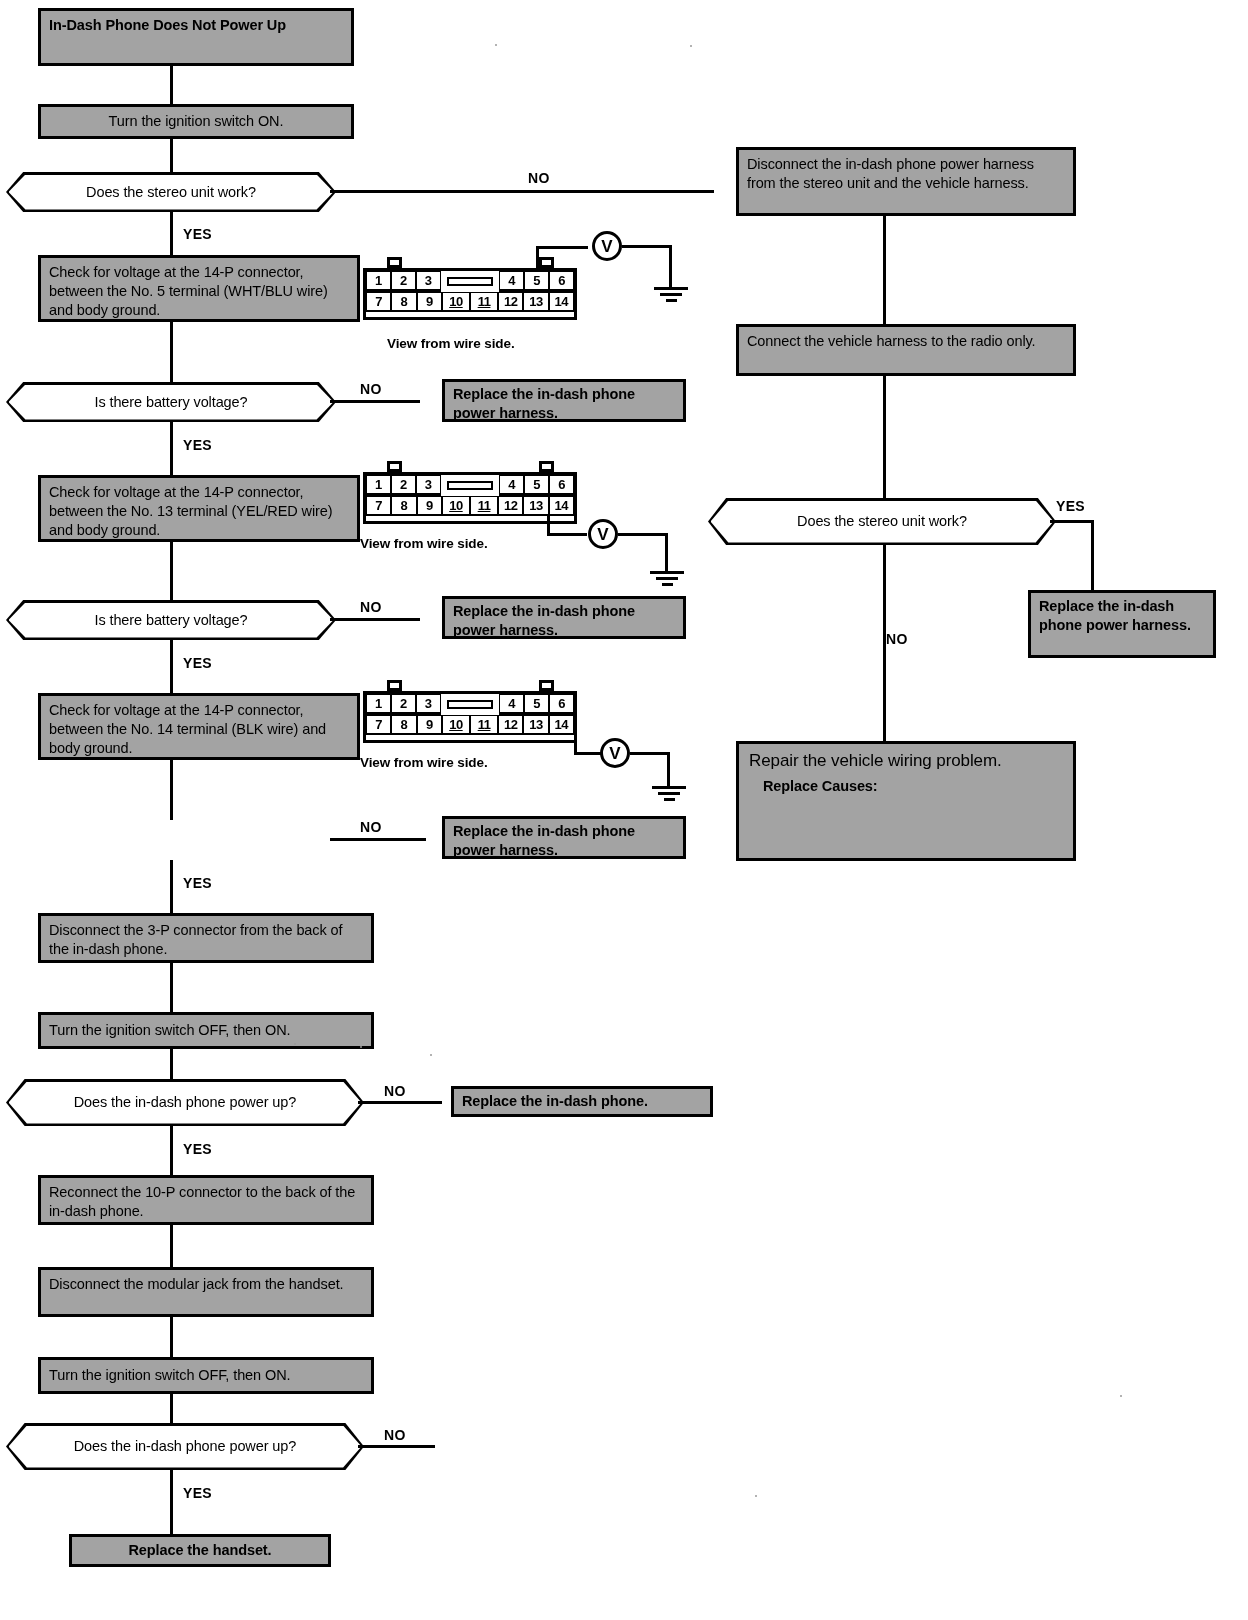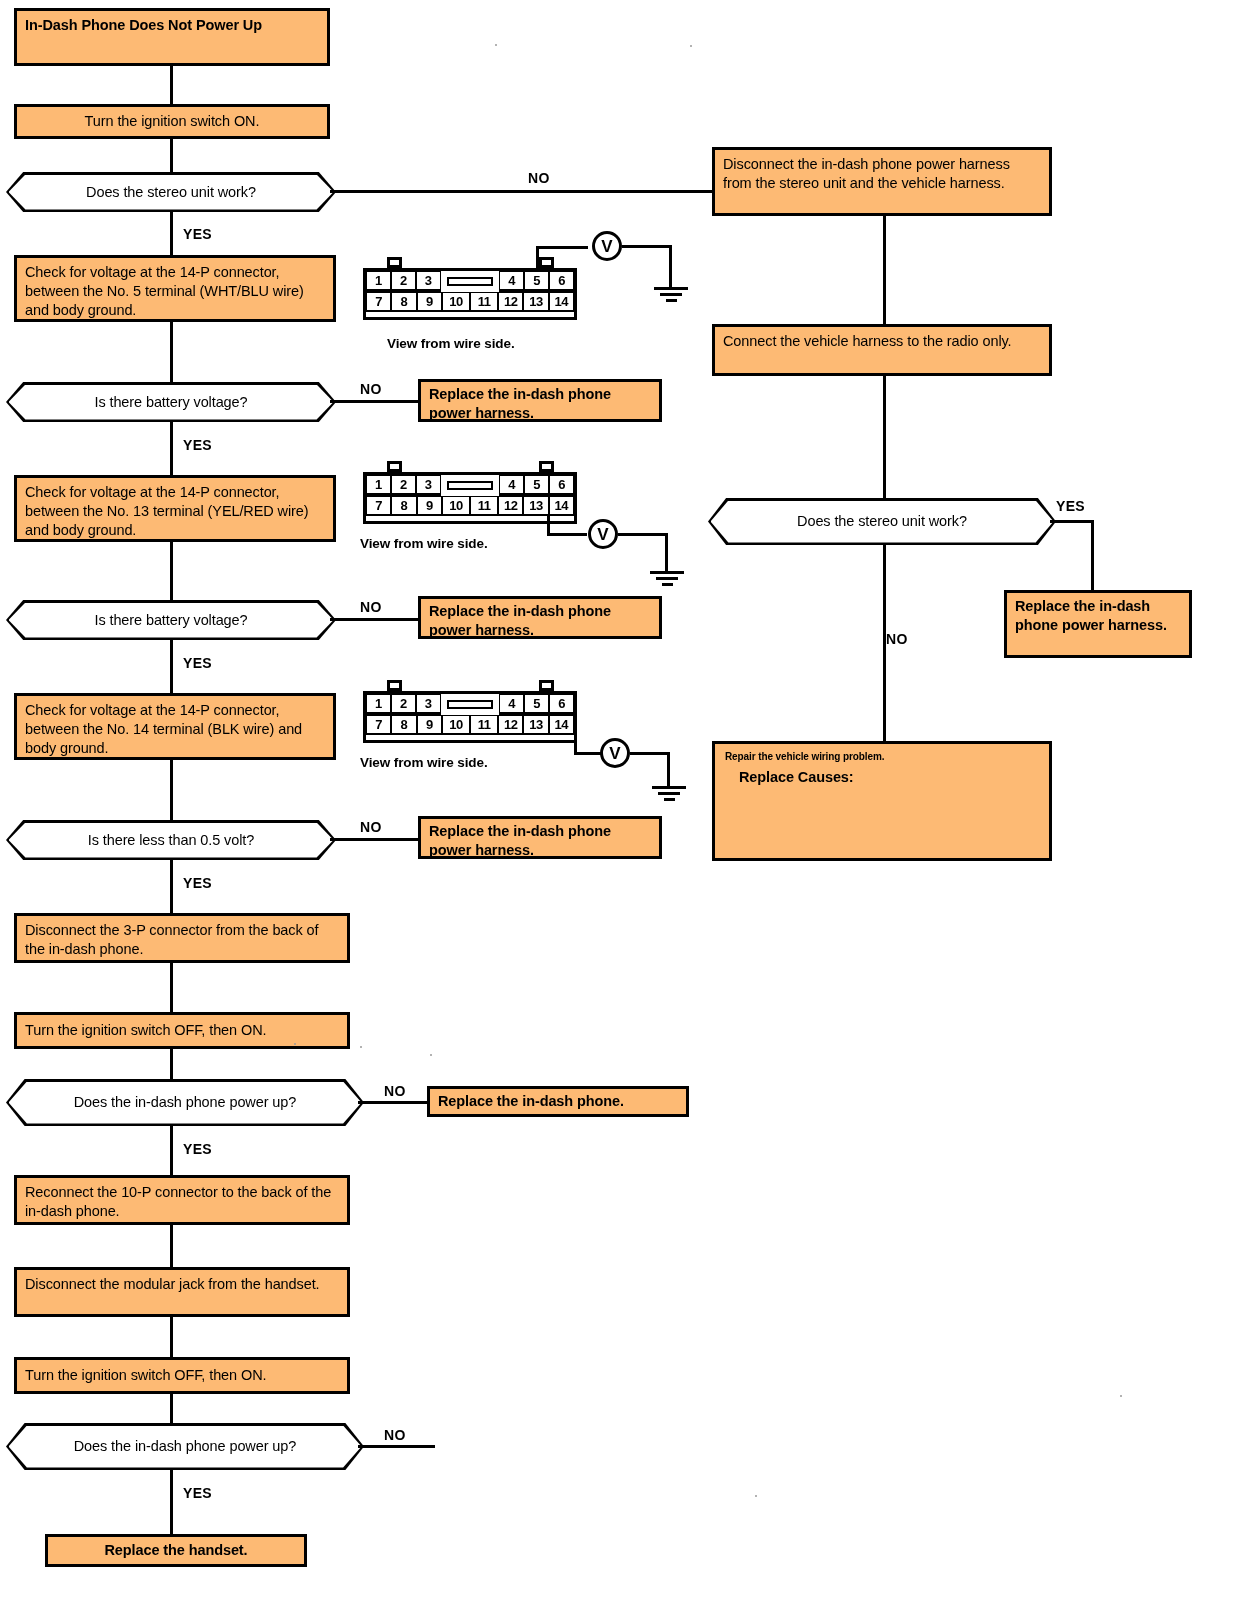--- a/index.html
+++ b/index.html
@@ -9,27 +9,28 @@
     font-family:"Liberation Sans", sans-serif;
     color:#000;
     -webkit-font-smoothing:none;
   }
   #canvas { position:absolute; inset:0; }
 
   
   .box {
     position:absolute;
     border:2.5px solid #000;
-    background:#fdba74;
+    background:#a3a3a3;
     display:flex;
     align-items:center;
     padding:4px 8px;
     font-size:14.5px;
     line-height:1.32;
     letter-spacing:-0.1px;
+    margin-left:24px;
   }
   .box.center { justify-content:center; text-align:center; }
   .box.bold { font-weight:bold; }
   .box.thick { border-width:3px; }
   .box .txt { display:block; width:100%; }
 
   
   .hex {
     position:absolute;
     display:flex; align-items:center; justify-content:center;
@@ -57,21 +58,21 @@
 
   
   .blabel {
     position:absolute;
     font-size:14px; font-weight:bold; letter-spacing:0.3px;
     white-space:nowrap;
   }
 
   
   .repair { display:block; width:100%; }
-  .repair .hdr { font-weight:bold; font-size:10px; }
+  .repair .hdr { font-weight:normal; font-size:17px; }
   .repair .sub { font-weight:bold; font-size:14.5px; margin-top:5px; margin-left:14px; }
   .repair ul { margin:2px 0 0 0; padding:0 0 0 30px; list-style:none; }
   .repair li { font-weight:bold; font-size:14.5px; line-height:1.38; position:relative; }
   .repair li::before {
     content:"";
     position:absolute; left:-14px; top:7px;
     width:5px; height:5px; border-radius:50%; background:#000;
   }
 
   
@@ -80,21 +81,21 @@
   .cellrow { display:flex; }
   .cell {
     width:29px; height:21px;
     border:2px solid #000;
     margin:-1px;
     background:#fff;
     display:flex; align-items:center; justify-content:center;
     font-size:13px; font-weight:bold; line-height:1;
     letter-spacing:-0.5px;
   }
-  .cell.w2 { width:32px; }
+  .cell.w2 { width:32px;text-decoration:underline; }
   
   .keyway {
     width:64px; height:21px; position:relative; background:#fff;
     display:flex; align-items:center; justify-content:center;
   }
   .keyway i {
     display:block; width:46px; height:9px;
     border:2.5px solid #000; background:#fff;
   }
   
@@ -310,25 +311,20 @@
   <div class="hline" style="left:574px; top:752px; width:28px;"></div>
   <div class="vmeter" style="left:600px; top:738px;">V</div>
   <div class="hline" style="left:630px; top:752px; width:40px;"></div>
   <div class="vline" style="left:667px; top:752px; height:34px;"></div>
   <div class="gnd" style="left:652px; top:786px;">
       <b></b>
       <b></b>
       <b></b>
     </div>
 
-  <div class="hex" style="left:6px; top:820px; width:330px; height:40px;">
-    <span class="hexbg"></span>
-    <span class="hexfg"></span>
-    <span class="hextxt">Is there less than 0.5 volt?</span>
-  </div>
   <div class="hline" style="left:330px; top:838px; width:96px;"></div>
   <div class="blabel" style="left:360px; top:819px;">NO</div>
   <div class="box thick bold" style="left:418px; top:816px; width:244px; height:43px; align-items:flex-start; padding-top:3px;">
     <span class="txt">Replace the in-dash phone power harness.</span>
   </div>
   <div class="blabel" style="left:183px; top:875px;">YES</div>
   <div class="vline" style="left:170px; top:860px; height:53px;"></div>
 
   <div class="box thick" style="left:14px; top:913px; width:336px; height:50px; align-items:flex-start; padding-top:5px;">
     <span class="txt">Disconnect the 3-P connector from the back of the in-dash phone.</span>

